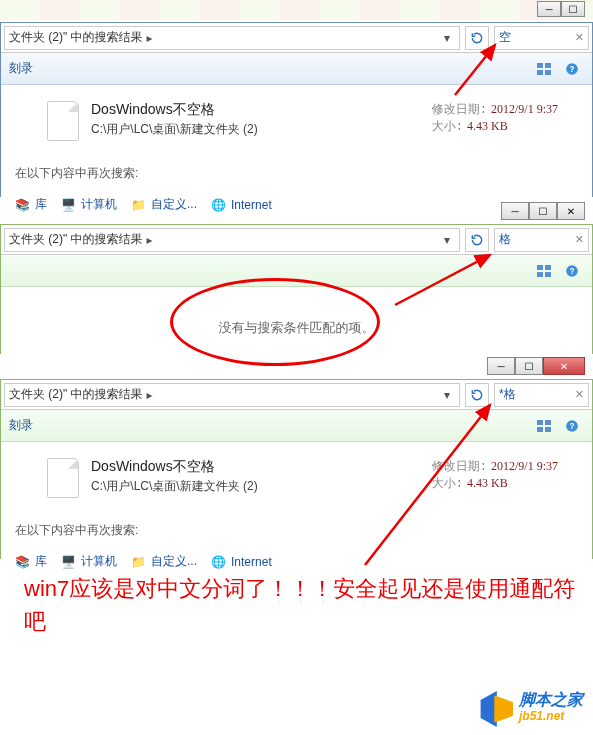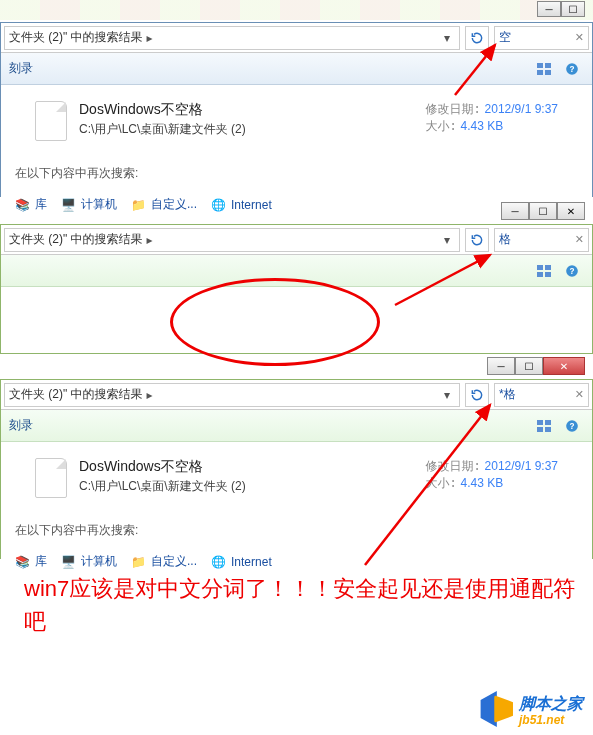--- a/index.html
+++ b/index.html
@@ -23,44 +23,44 @@
 .searchbox input { border: none; outline: none; width: 70px; font-size: 12px; color: #1a4fa0; background: transparent; }
 .searchbox .clear-x { color: #888; cursor: pointer; margin-left: auto; font-size: 11px; }
 
 .toolbar { height: 32px; background: linear-gradient(#f5f9fd, #e3edf7); border-bottom: 1px solid #c0d0e0; display: flex; align-items: center; padding: 0 8px; }
 .toolbar.green { background: linear-gradient(#f5fdf5, #e7f7e3); border-bottom-color: #c7e0c0; }
 .tb-label { color: #1a4a8a; font-size: 12px; }
 .tb-right { margin-left: auto; display: flex; gap: 4px; }
 .tb-icon { width: 24px; height: 22px; border: 1px solid transparent; display: flex; align-items: center; justify-content: center; cursor: pointer; color: #2a6fc4; }
 
 .filelist { background: #fff; padding: 10px 18px; }
-.file-row { display: flex; align-items: flex-start; padding: 6px 16px; }
+.file-row { display: flex; align-items: flex-start; padding: 6px 16px; margin-left: 12px; }
 .file-icon { width: 32px; height: 40px; border: 1px solid #ccc; background: #fff; border-radius: 2px 6px 2px 2px; position: relative; margin-right: 12px; }
 .file-icon::before { content: ""; position: absolute; top: 0; right: 0; width: 10px; height: 10px; background: linear-gradient(135deg, transparent 48%, #ddd 52%); }
 .file-info { flex: 1; }
 .file-name { font-size: 14px; color: #222; }
 .file-path { font-size: 12px; color: #404040; margin-top: 2px; }
 .file-meta { text-align: left; font-size: 12px; color: #888; }
 .file-meta-row { white-space: nowrap; }
 .meta-label { color: #888; font-family: Liberation Mono, monospace; }
-.meta-val { color: #3b82f6; margin-left: 4px; }
+.meta-val { color: #7f1d1d; margin-left: 4px; font-family: Liberation Serif, serif; }
 
 .search-again-bar { padding: 8px 14px; color: #555; background: #fff; }
 .search-again-links { display: flex; gap: 14px; align-items: center; padding: 6px 14px 10px; background: #fff; }
 .sa-link { display: flex; align-items: center; gap: 4px; color: #1a4fa0; cursor: pointer; }
 .sa-icon { width: 16px; height: 16px; display: inline-flex; align-items: center; justify-content: center; }
 
 .no-results { text-align: center; padding: 32px 0 48px; color: #666; font-size: 13px; background: #fff; }
 
 .red-circle { position: absolute; border: 3px solid #e00; border-radius: 50%; pointer-events: none; }
 .red-arrow { position: absolute; pointer-events: none; }
 
 .annotation-text { position: absolute; color: #e00; font-size: 22px; font-weight: 400; line-height: 1.5; }
 
-.footer-logo { position: absolute; bottom: 8px; right: 10px; display: flex; align-items: flex-end; gap: 6px; }
+.footer-logo { position: absolute; bottom: 8px; right: 10px; display: flex; align-items: flex-start; gap: 6px; }
 .logo-mark { width: 36px; height: 36px; position: relative; }
 .logo-mark::before { content: ""; position: absolute; inset: 0; background: #2a6fd4; clip-path: polygon(10% 25%, 55% 0%, 55% 100%, 10% 75%); border-radius: 4px; }
 .logo-mark::after { content: ""; position: absolute; left: 48%; top: 12%; width: 52%; height: 76%; background: #f7a800; clip-path: polygon(0% 0%, 100% 25%, 100% 75%, 0% 100%); border-radius: 3px; }
 .logo-text { font-size: 16px; color: #1a6fd4; font-style: italic; font-weight: bold; line-height: 1.1; }
 .logo-sub { font-size: 12px; color: #f7a800; font-style: italic; font-weight: bold; }
 
 
 .topstrip { position: absolute; top: 0; left: 0; right: 0; height: 20px; background: repeating-linear-gradient(90deg, #e8f4d0 0, #e8f4d0 40px, #f0e0d0 40px, #f0e0d0 80px); opacity: .4; }
 .topstrip-controls { position: absolute; top: 1px; right: 8px; display: flex; }
 .topstrip-controls .wc-btn { height: 16px; width: 24px; }
@@ -180,20 +180,21 @@
           </svg>
         </div>
       <div class="tb-icon">
           <svg width="14" height="14" viewBox="0 0 24 24">
             <circle cx="12" cy="12" r="10" fill="#3a8fd4"></circle>
             <text x="12" y="17" text-anchor="middle" fill="#fff" font-size="14" font-weight="bold">?</text>
           </svg>
         </div>
     </div>
   </div>
+  <div class="no-results">没有与搜索条件匹配的项。</div>
 </div>
 
 <div class="window-controls" style="top:357px;">
   <div class="wc-btn">─</div>
   <div class="wc-btn">☐</div>
   <div class="wc-btn close-red">✕</div>
 </div>
 
 <div class="panel green" style="top:379px; height:180px;">
   <div class="addressbar">

